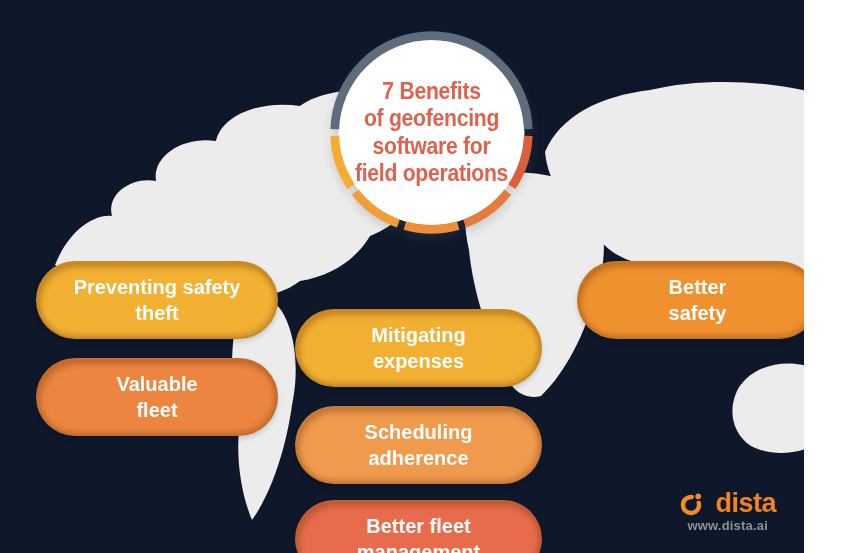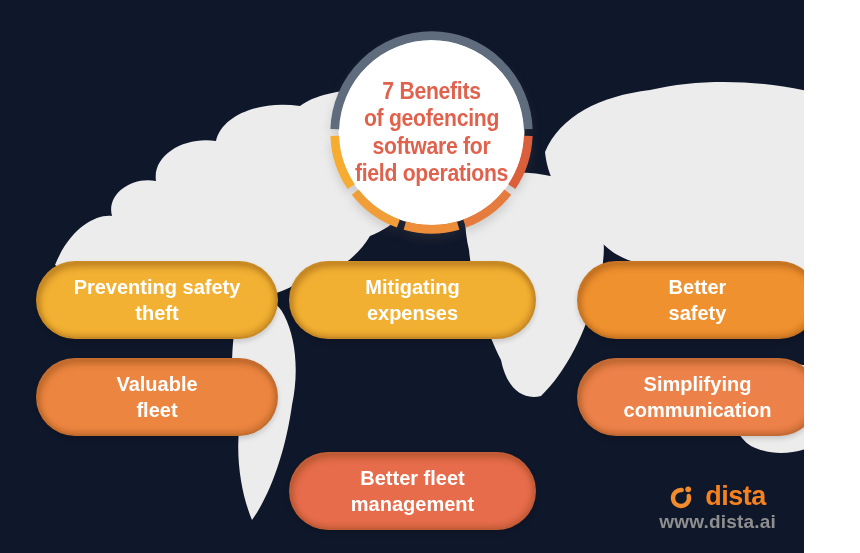--- a/index.html
+++ b/index.html
@@ -28,30 +28,30 @@
     display:flex;align-items:center;justify-content:center;text-align:center;
     color:#ffffff;font-weight:700;font-size:20px;line-height:1.32;
     white-space:pre-line;
     border:2px solid rgba(112,58,8,.32);
     box-shadow:inset 2px 4px 6px rgba(112,58,8,.38),
                inset -2px -3px 5px rgba(112,58,8,.22),
                0 3px 5px rgba(0,0,0,.15);
     box-sizing:border-box;
   }
   .col1{left:36px;width:242px;}
-  .col2{left:289px;width:247px;}
+  .col2{left:295px;width:247px;margin-top:48px;}
   .col3{left:577px;width:241px;}
   .row1{top:261px;} .row2{top:358px;} .row3{top:452px;}
 
   
   .brand{position:absolute;right:28px;bottom:20px;text-align:center;}
   .brand-row{display:flex;align-items:center;justify-content:center;gap:10px;}
   .brand-mark{width:26px;height:26px;display:block;}
   .brand-name{font-weight:700;font-size:27px;letter-spacing:-.5px;line-height:1;}
-  .brand-url{font-weight:700;font-size:19px;margin-top:1px;letter-spacing:.2px;}
+  .brand-url{font-weight:700;font-size:13px;margin-top:1px;letter-spacing:.2px;}
 </style>
 </head>
 <body>
 
 <div id="stage">
 
   <svg id="map" viewBox="0 0 860 553" aria-hidden="true">
     <g stroke="none" fill="#ECECEC">
 
       <path d="M 55 265 C 70 228 96 214 112 216 C 106 194 132 176 156 181
@@ -104,23 +104,23 @@
 expenses</span>
   </div>
   <div class="pill col3 row1" style="background-color: rgb(240, 145, 47);">
     <span>Better
 safety</span>
   </div>
   <div class="pill col1 row2" style="background-color: rgb(236, 133, 64);">
     <span>Valuable
 fleet</span>
   </div>
-  <div class="pill col3 row2" style="background-color: rgb(236, 129, 73);">
-    <span>Simplifying
-communication</span>
+  <div class="pill col2 row2" style="background-color: rgb(240, 154, 77);">
+    <span>Scheduling
+adherence</span>
   </div>
   <div class="pill col2 row3" style="background-color: rgb(231, 108, 76);">
     <span>Better fleet
 management</span>
   </div>
 
   <div class="brand">
     <div class="brand-row">
       <svg class="brand-mark" viewBox="0 0 26 26" aria-hidden="true">
         <path d="M 19.73 11.93 A 8 8 0 1 1 12.70 6.03" fill="none" stroke-width="4.4" stroke-linecap="round" stroke="#F28B2B"></path>

